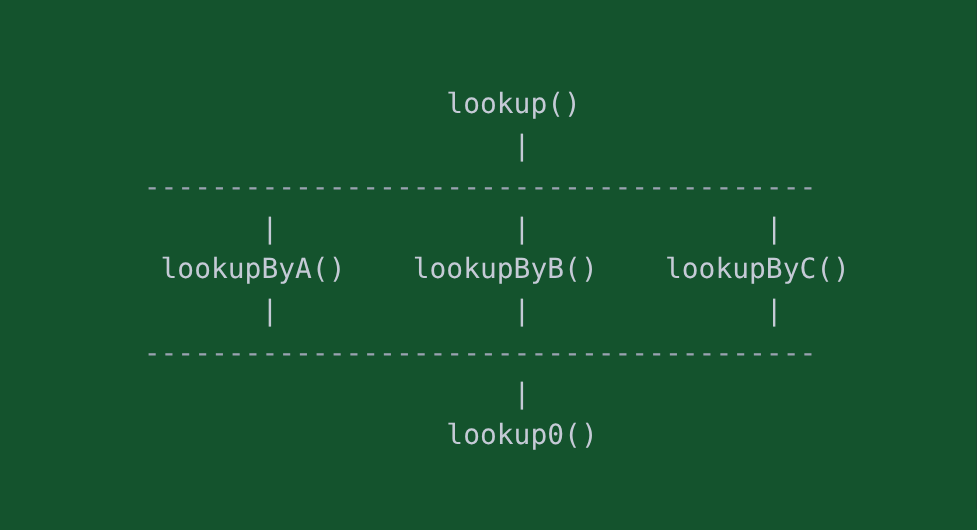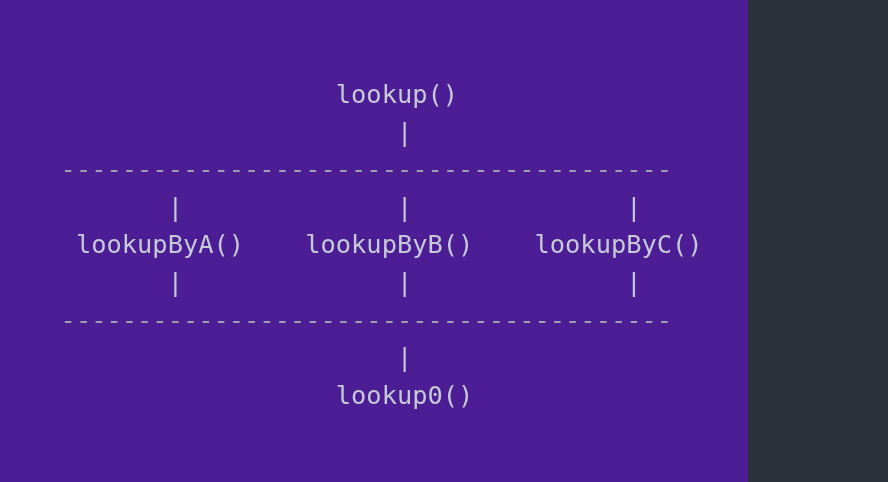--- a/index.html
+++ b/index.html
@@ -47,17 +47,17 @@
     white-space: pre;
   }
 
   .art-line.rule {
     color: #9aa2b1;
   }
 </style>
 </head>
 <body style="background: rgb(43, 48, 59);">
 
-<div id="diagram-canvas" style="background: #4c1d95; width: 702px; height: 482px; padding-left: 46px;">
+<div id="diagram-canvas" style="background: #14532d; width: 888px; height: 482px;">
 
   <pre id="ascii-art" style="color: rgb(197, 202, 214); font-size: 25.4px; line-height: 37.6px;"><span class="art-line">                   lookup()</span><span class="art-line">                       |</span><span class="art-line rule" style="color: rgb(154, 162, 177);"> ----------------------------------------</span><span class="art-line">        |              |              |</span><span class="art-line">  lookupByA()    lookupByB()    lookupByC()</span><span class="art-line">        |              |              |</span><span class="art-line rule" style="color: rgb(154, 162, 177);"> ----------------------------------------</span><span class="art-line">                       |</span><span class="art-line">                   lookup0()</span></pre>
 
 </div>
 
 </body></html>

